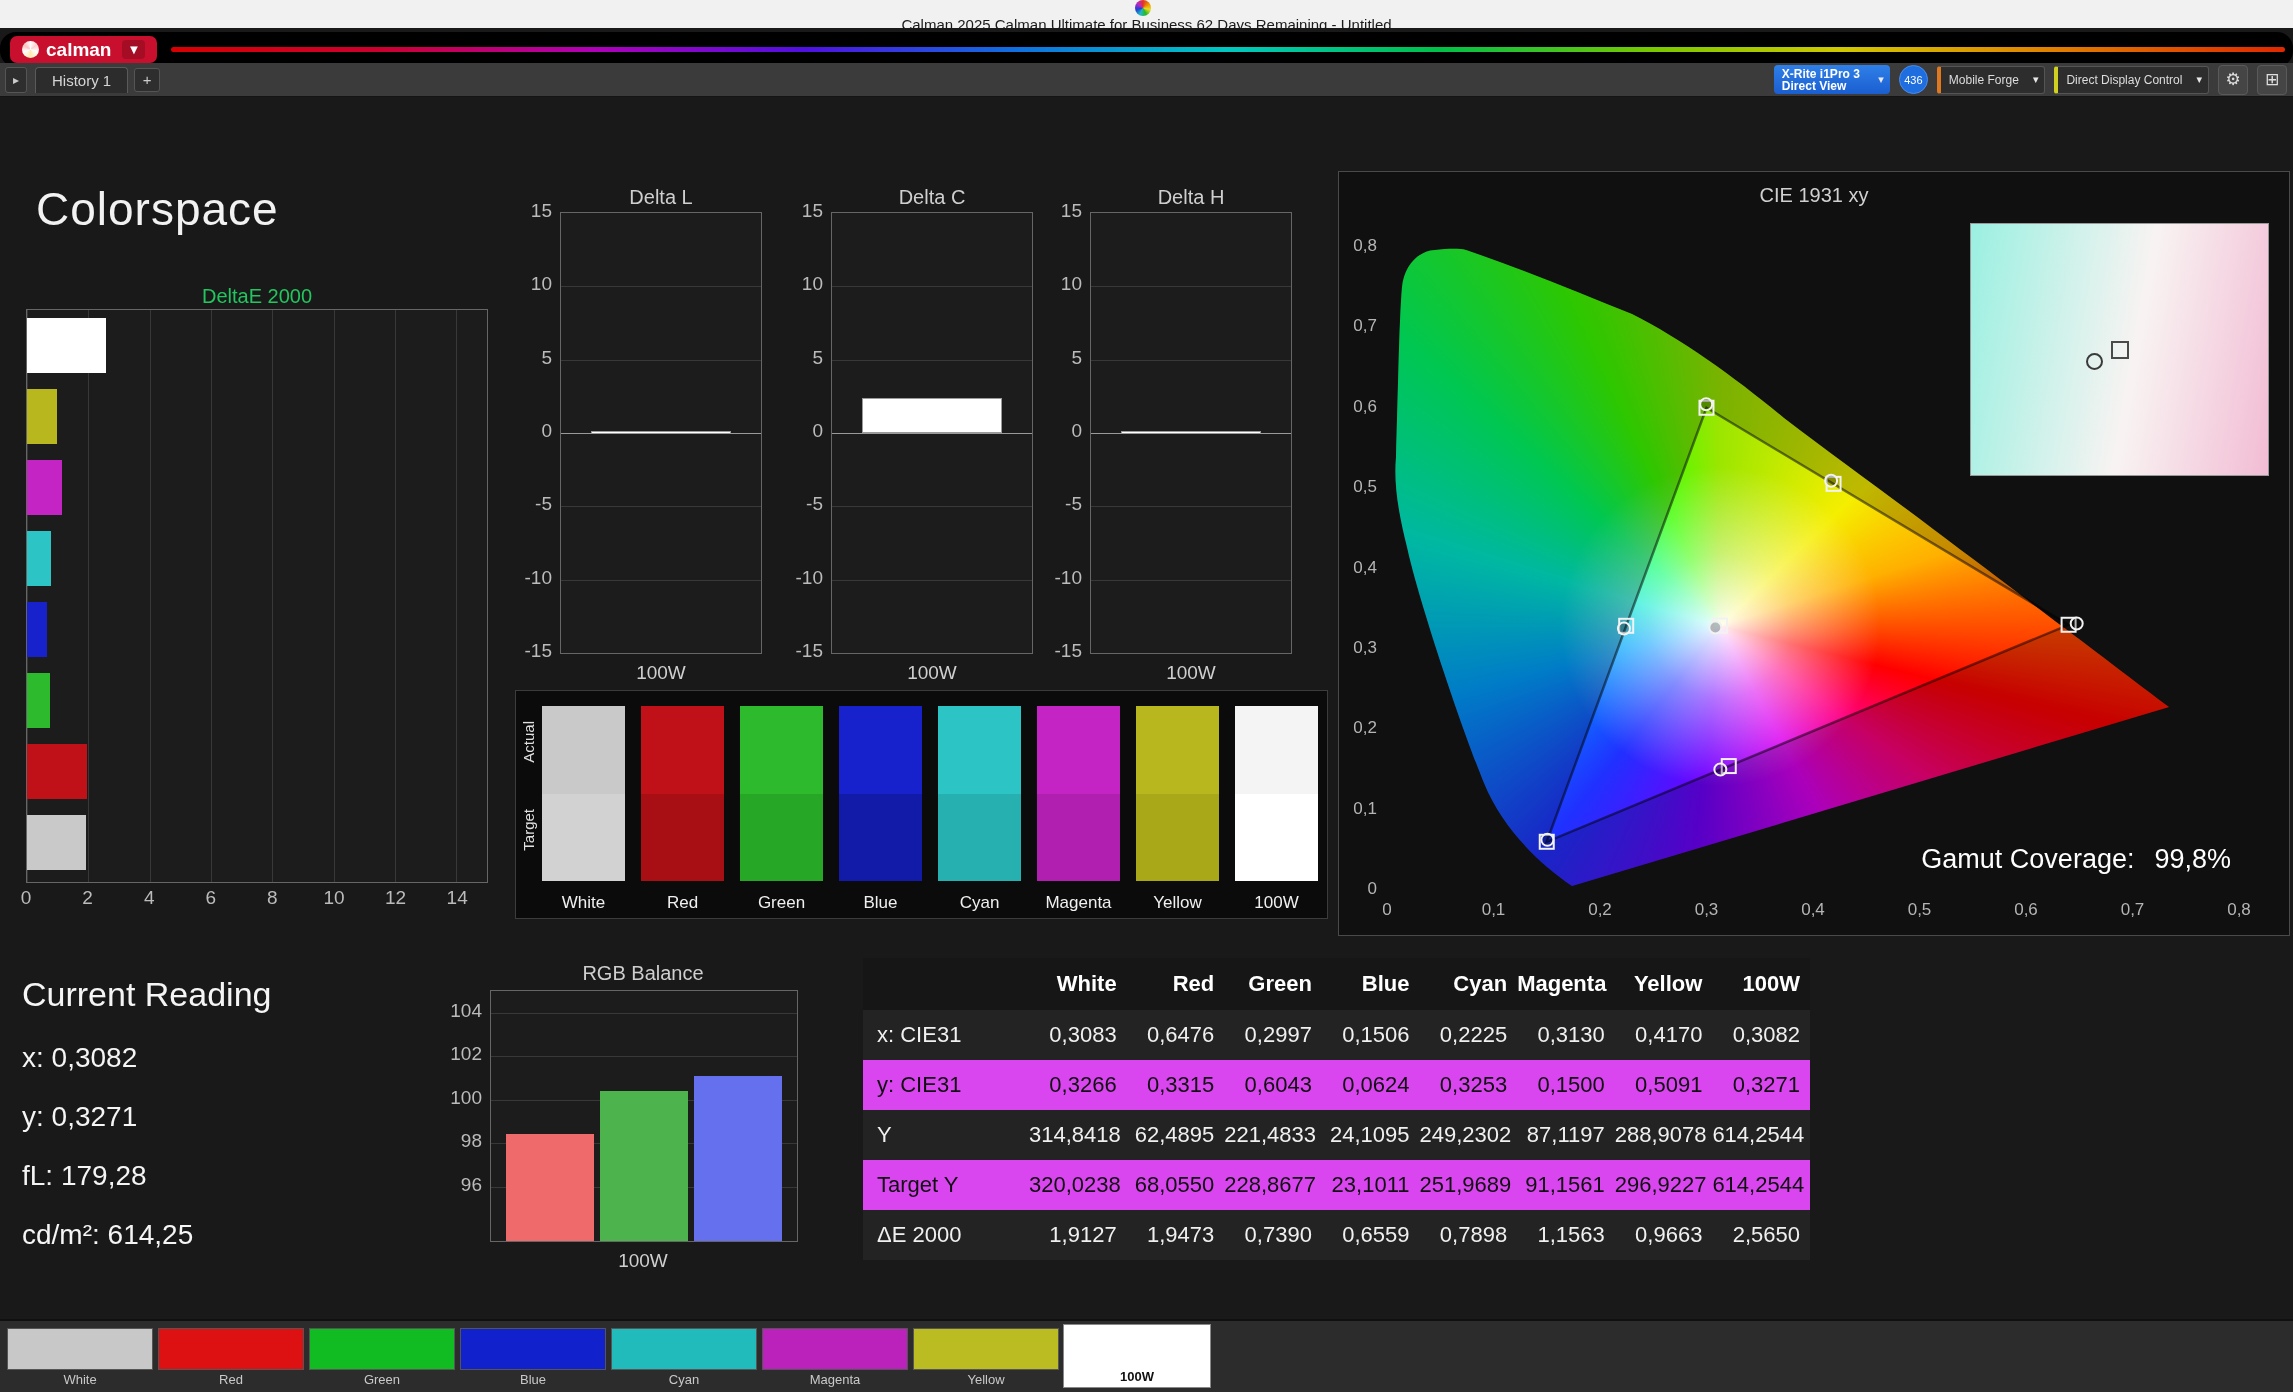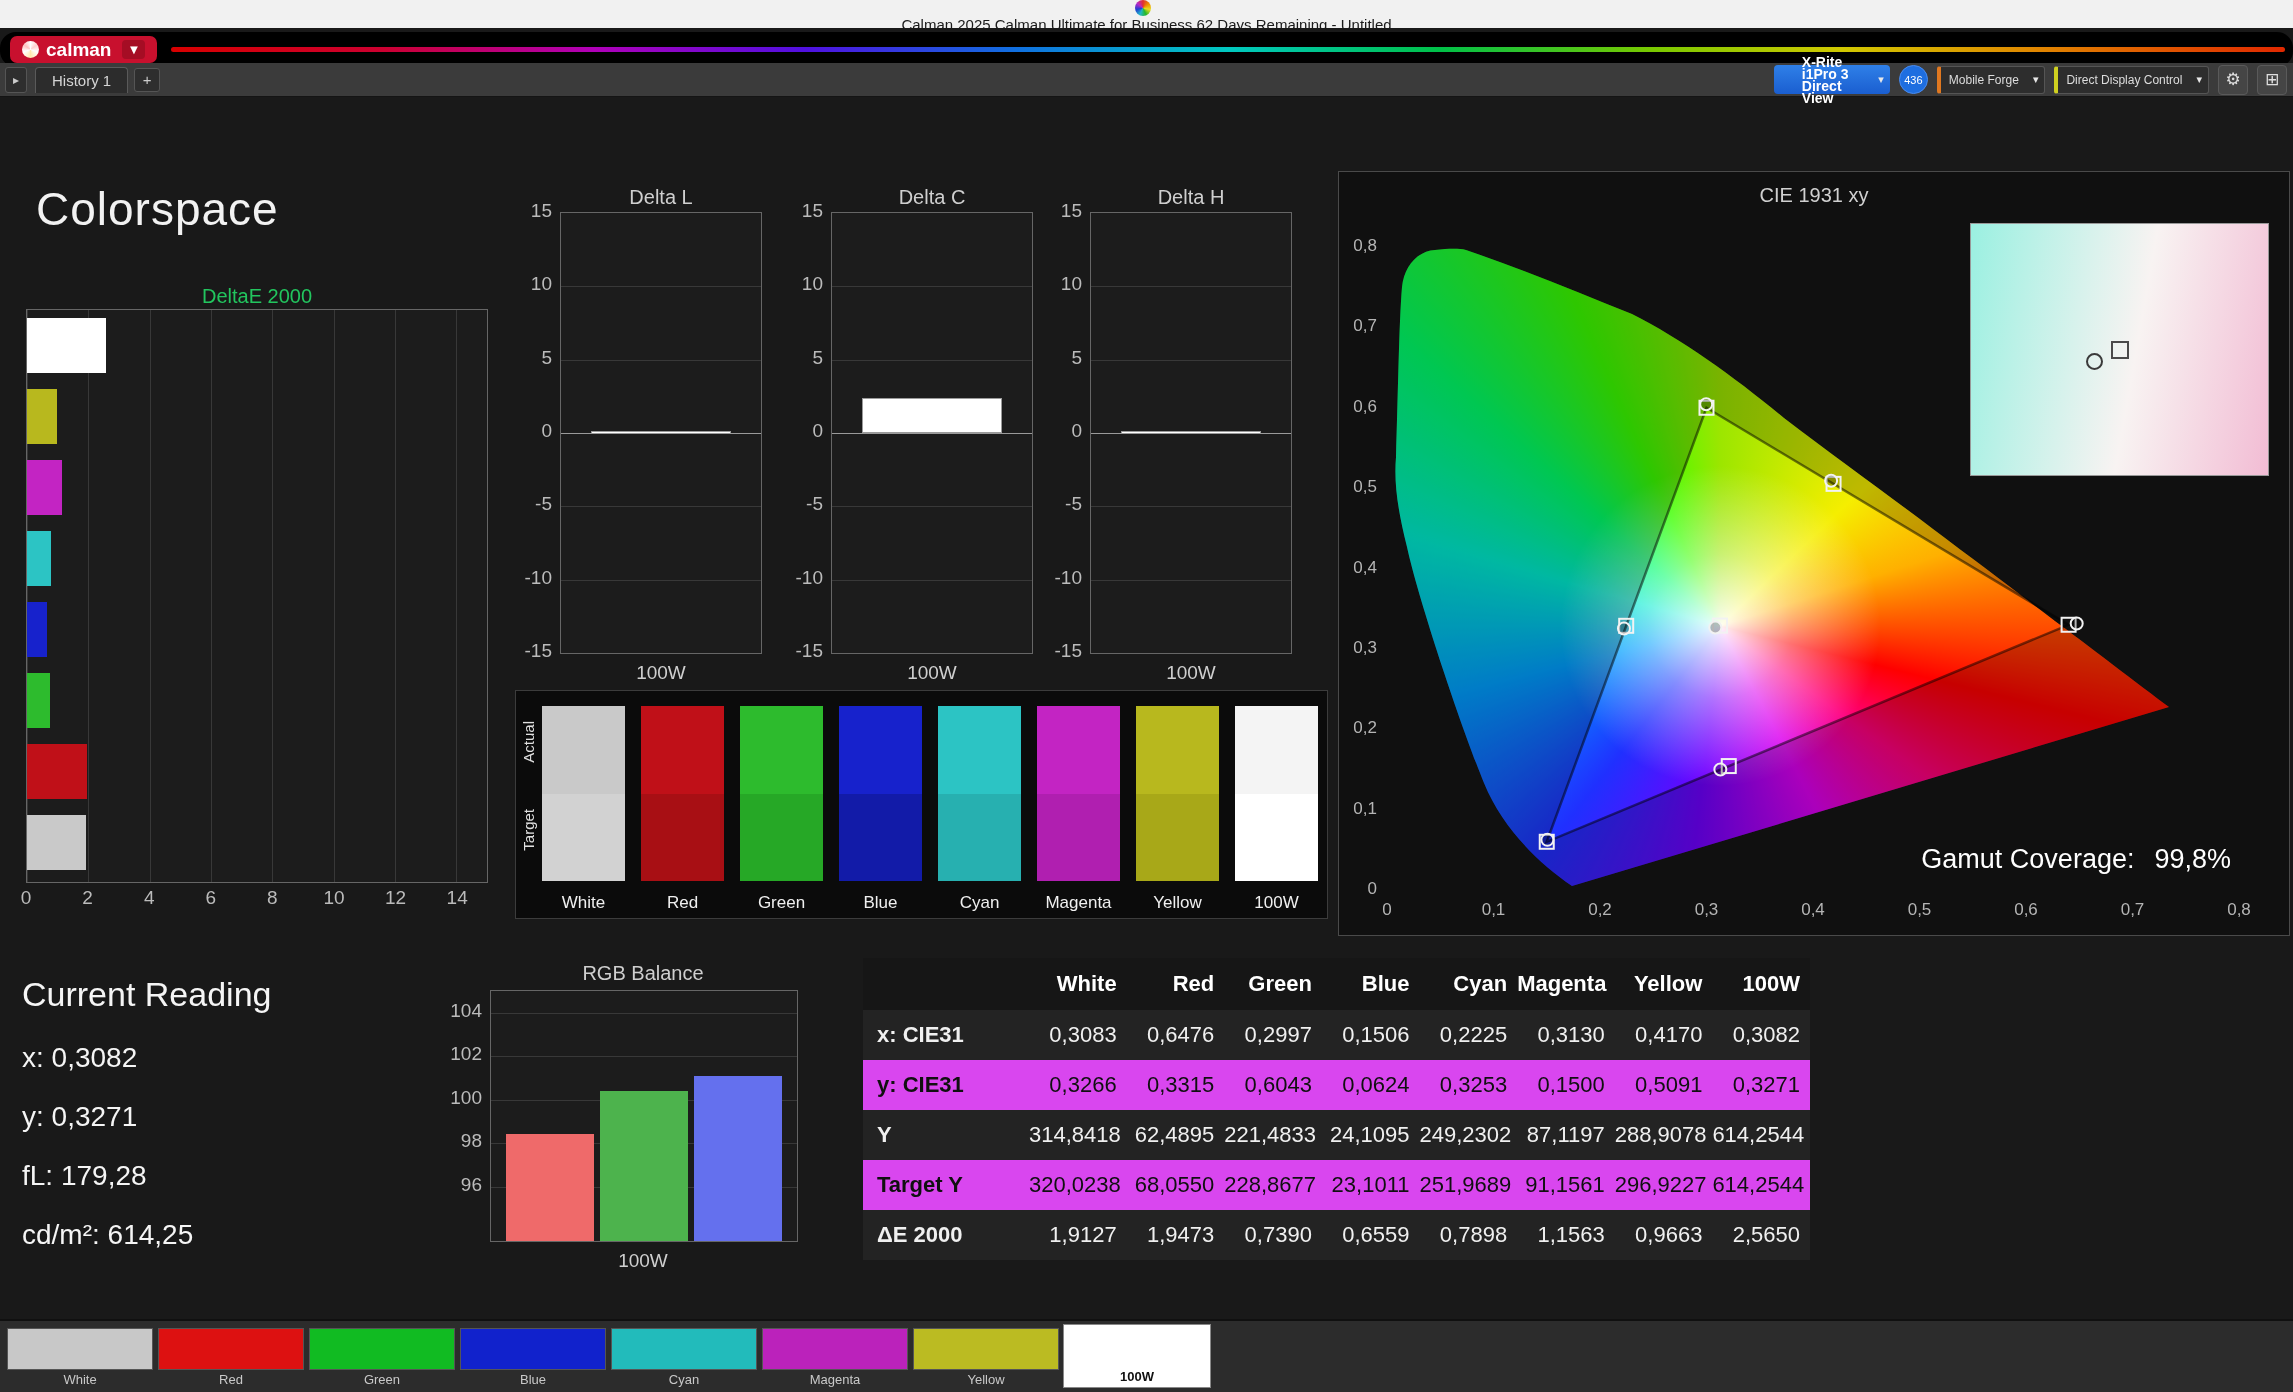--- a/index.html
+++ b/index.html
@@ -17,21 +17,21 @@
   #logo-caret{font-size:13px;margin-left:4px;background:#a50d24;border-radius:4px;padding:2px 5px;}
   #rainbow{flex:1;height:5px;margin:0 8px 0 14px;border-radius:3px;
     background:linear-gradient(90deg,#d80000 0%,#cc0030 10%,#b000b8 20%,#5010e0 30%,#1070e0 40%,#00c8c0 50%,#00c048 60%,#78c800 70%,#d0c800 79%,#e08800 88%,#e02800 100%);}
   
   #toolbar{position:absolute;left:0;top:63px;width:2293px;height:34px;background:#3b3b3b;border-bottom:1px solid #141414;box-sizing:border-box;display:flex;align-items:center;}
   #tab-scroll{width:20px;height:24px;margin-left:5px;background:#2e2e2e;border:1px solid #555;color:#ccc;font-size:12px;display:flex;align-items:center;justify-content:center;border-radius:3px;}
   #history-tab{margin-left:8px;height:25px;background:#2c2c2c;border:1px solid #5a5a5a;border-bottom:none;border-radius:4px 4px 0 0;color:#d5d5d5;font-size:15px;display:flex;align-items:center;padding:0 16px;}
   #add-tab{width:24px;height:22px;margin-left:6px;background:#2e2e2e;border:1px solid #555;border-radius:3px;color:#ccc;font-size:15px;display:flex;align-items:center;justify-content:center;}
   #toolbar-right{margin-left:auto;display:flex;align-items:center;gap:9px;padding-right:6px;}
   #meter-btn{width:116px;height:29px;border-radius:4px;background:linear-gradient(#2f80e8,#1a5ed0);color:#fff;display:flex;align-items:center;}
-  #meter-txt{flex:1;font-size:14px;line-height:12px;padding-left:8px;font-weight:bold;margin-left:20px;}
+  #meter-txt{flex:1;font-size:12px;line-height:12px;padding-left:8px;font-weight:bold;}
   .caret{font-size:11px;color:#e8e8e8;padding:0 6px;}
   #meter-badge{width:27px;height:27px;border-radius:50%;background:#1e6ee0;color:#fff;font-size:11px;display:flex;align-items:center;justify-content:center;border:1px solid #4a8cf0;}
   .src-btn{height:26px;background:#2d2d2d;border:1px solid #555;border-radius:3px;color:#ddd;font-size:12px;display:flex;align-items:center;}
   .src-txt{padding:0 8px;white-space:nowrap;}
   #mf-btn{border-left:4px solid #e07820;}
   #ddc-btn{border-left:4px solid #cfd020;}
   .tool-ic{width:28px;height:28px;background:#454545;border:1px solid #5a5a5a;border-radius:4px;color:#ddd;font-size:17px;display:flex;align-items:center;justify-content:center;}
   
   #page-title{position:absolute;left:36px;top:182px;font-size:46px;color:#f2f2f2;letter-spacing:1px;}
   
@@ -91,21 +91,21 @@
   #rgb-ylabels span{position:absolute;right:8px;}
   #rgb-plot{position:relative;width:306px;height:250px;border:1px solid #666;background:#1c1c1c;}
   #rgb-bars{position:absolute;left:0;right:0;bottom:0;top:0;display:flex;align-items:flex-end;justify-content:center;gap:6px;}
   .rgb-bar{width:88px;}
   #rgb-xlabel{margin-left:58px;width:306px;text-align:center;color:#cfcfcf;font-size:19px;margin-top:8px;}
   
   #data-table{position:absolute;left:863px;top:958px;width:947px;border-collapse:collapse;table-layout:fixed;font-size:22px;}
   #data-table th,#data-table td{padding:0 10px 0 0;white-space:nowrap;overflow:hidden;}
   #data-table th{height:52px;background:#161616;color:#fff;font-weight:bold;text-align:right;}
   #data-table td{height:50px;text-align:right;}
-  #data-table .rowlabel{text-align:left;font-weight:bold;padding-left:14px;}
+  #data-table .rowlabel{text-align:left;font-weight:normal;padding-left:14px;}
   tr.dark{background:#232323;color:#f0f0f0;}
   tr.light{background:#d946ef;color:#101010;}
   
   #bottombar{position:absolute;left:0;top:1319px;width:2293px;height:73px;background:#2c2c2c;border-top:2px solid #101010;box-sizing:border-box;}
   #pattern-buttons{position:absolute;left:7px;top:7px;display:flex;gap:5px;}
   .pattern-btn{width:146px;cursor:pointer;}
   .pattern-swatch{height:42px;border:1px solid #555;box-sizing:border-box;}
   .pattern-label{height:20px;line-height:20px;text-align:center;font-size:13px;color:#c9c9c9;}
   .pattern-btn.selected{background:#fff;transform:translateY(-3px);box-shadow:0 0 0 1px #888;}
   .pattern-btn.selected .pattern-swatch{border:none;}

